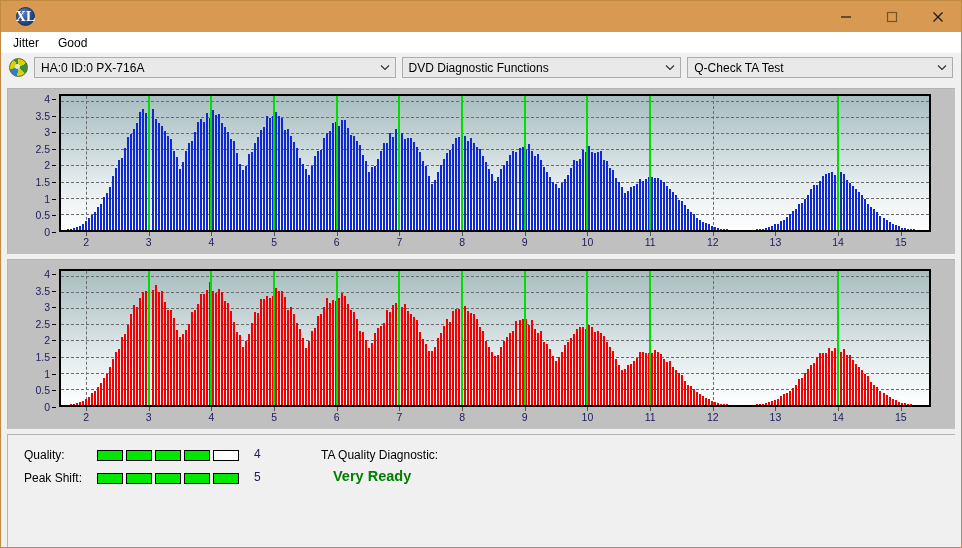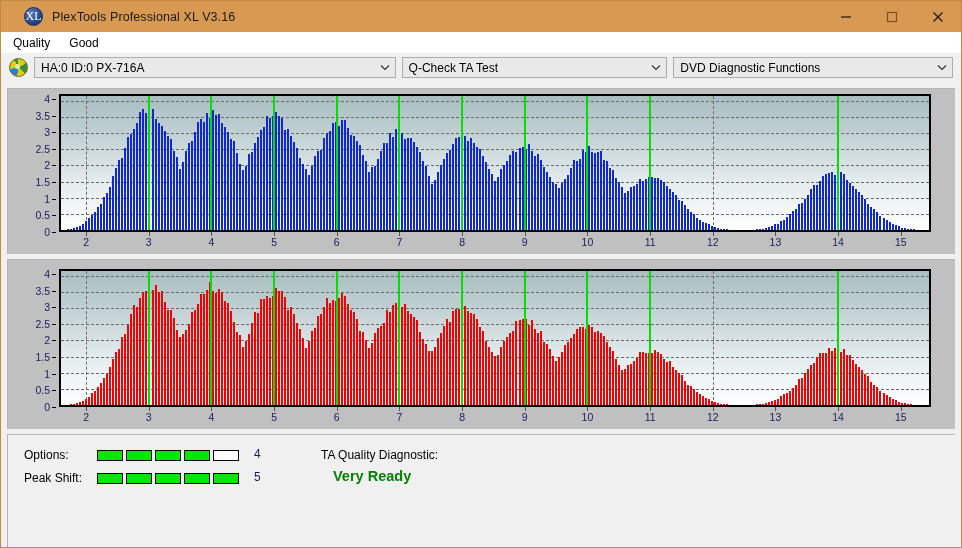--- a/index.html
+++ b/index.html
@@ -17,23 +17,23 @@
     display:flex;flex-direction:column;
   }
   
   .titlebar{
     height:31px;background:#d89a52;display:flex;align-items:center;
     flex:0 0 auto;position:relative;
   }
   .app-icon{
     width:17px;height:17px;border-radius:50%;
     background:radial-gradient(circle at 35% 30%,#5a7fc0,#1b3f7d 70%);
-    margin-left:23px;margin-right:9px;
+    margin-left:15px;margin-right:9px;
     display:flex;align-items:center;justify-content:center;
-    color:#fff;font-size:12px;font-weight:normal;
+    color:#fff;font-size:14px;font-weight:bold;
     font-family:"Liberation Serif", serif;
     border:1px solid #16305c;
     flex:0 0 auto;
   }
   .title-text{font-size:12.5px;color:#1a1a1a;letter-spacing:.1px;}
   .win-btns{position:absolute;right:0;top:0;height:31px;display:flex;}
   .win-btn{width:46px;height:31px;display:flex;align-items:center;justify-content:center;}
   .win-btn svg{display:block;}
   
   .menubar{
@@ -127,21 +127,20 @@
   }
   .status-text{font-size:11.5px;color:#e03030;}
 </style>
 </head>
 <body>
 
 <div class="window">
 
   <div class="titlebar">
     <div class="app-icon">XL</div>
-    <div class="title-text">PlexTools Professional XL V3.16</div>
     <div class="win-btns">
       <div class="win-btn">
         <svg width="12" height="12" viewBox="0 0 12 12">
             <line x1="1" y1="6" x2="11" y2="6" stroke="#1a1a1a" stroke-width="1.2"></line>
           </svg>
       </div>
       <div class="win-btn">
         <svg width="12" height="12" viewBox="0 0 12 12">
             <rect x="1.5" y="1.5" width="9" height="9" fill="none" stroke="#7a5420" stroke-width="1.2"></rect>
           </svg>
@@ -149,44 +148,44 @@
       <div class="win-btn">
         <svg width="12" height="12" viewBox="0 0 12 12">
             <line x1="1.5" y1="1.5" x2="10.5" y2="10.5" stroke="#1a1a1a" stroke-width="1.2"></line>
             <line x1="10.5" y1="1.5" x2="1.5" y2="10.5" stroke="#1a1a1a" stroke-width="1.2"></line>
           </svg>
       </div>
     </div>
   </div>
 
   <div class="menubar">
-    <div class="menu-item">Quality</div>
+    <div class="menu-item">Jitter</div>
     <div class="menu-item">Good</div>
   </div>
 
   <div class="selector-row">
     <div class="drive-icon"></div>
     <div class="combo combo-1">
       <span>HA:0 ID:0  PX-716A</span>
       <span class="caret">
         <svg width="10" height="7" viewBox="0 0 10 7">
             <polyline points="1,1.5 5,5.5 9,1.5" fill="none" stroke="#303030" stroke-width="1.1"></polyline>
           </svg>
       </span>
     </div>
-    <div class="combo combo-3">
-      <span>Q-Check TA Test</span>
+    <div class="combo combo-2">
+      <span>DVD Diagnostic Functions</span>
       <span class="caret">
         <svg width="10" height="7" viewBox="0 0 10 7">
             <polyline points="1,1.5 5,5.5 9,1.5" fill="none" stroke="#303030" stroke-width="1.1"></polyline>
           </svg>
       </span>
     </div>
-    <div class="combo combo-2">
-      <span>DVD Diagnostic Functions</span>
+    <div class="combo combo-3">
+      <span>Q-Check TA Test</span>
       <span class="caret">
         <svg width="10" height="7" viewBox="0 0 10 7">
             <polyline points="1,1.5 5,5.5 9,1.5" fill="none" stroke="#303030" stroke-width="1.1"></polyline>
           </svg>
       </span>
     </div>
   </div>
 
   <div class="charts">
     <div class="chart-panel" id="panel0">
@@ -889,21 +888,21 @@
           <div class="xlab" style="left: 716.455px;">13</div>
           <div class="xtick" style="left: 779.126px;"></div>
           <div class="xlab" style="left: 779.126px;">14</div>
           <div class="xtick" style="left: 841.798px;"></div>
           <div class="xlab" style="left: 841.798px;">15</div>
         </div>
       </div>
   </div>
 
   <div class="infopanel">
-    <div class="lbl" style="left:16px;top:13px;">Options:</div>
+    <div class="lbl" style="left:16px;top:13px;">Quality:</div>
     <div class="meter" id="jitter-meter" style="left:89px;top:15px;">
         <div class="seg on"></div>
         <div class="seg on"></div>
         <div class="seg on"></div>
         <div class="seg on"></div>
         <div class="seg"></div>
       </div>
     <div class="meter-val" style="left:246px;top:12px;">4</div>
 
     <div class="lbl" style="left:16px;top:36px;">Peak Shift:</div>

